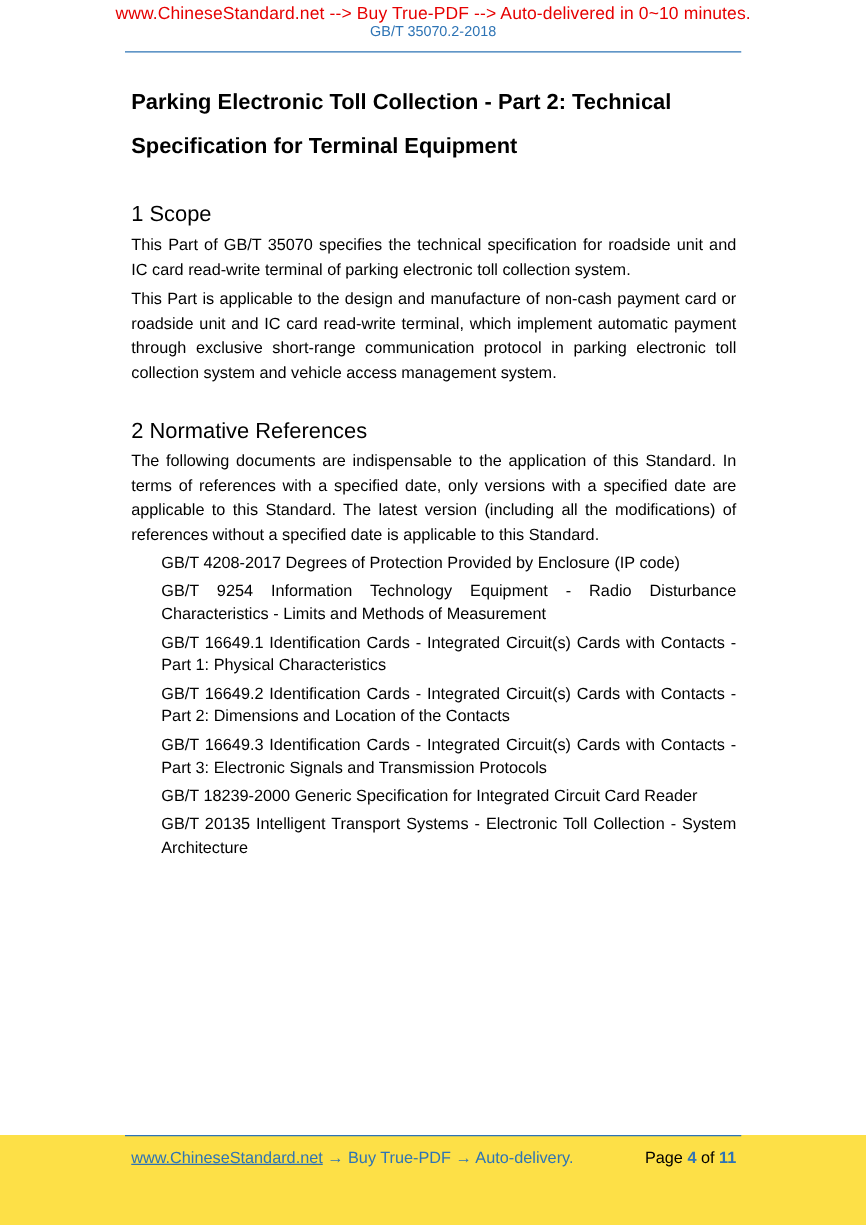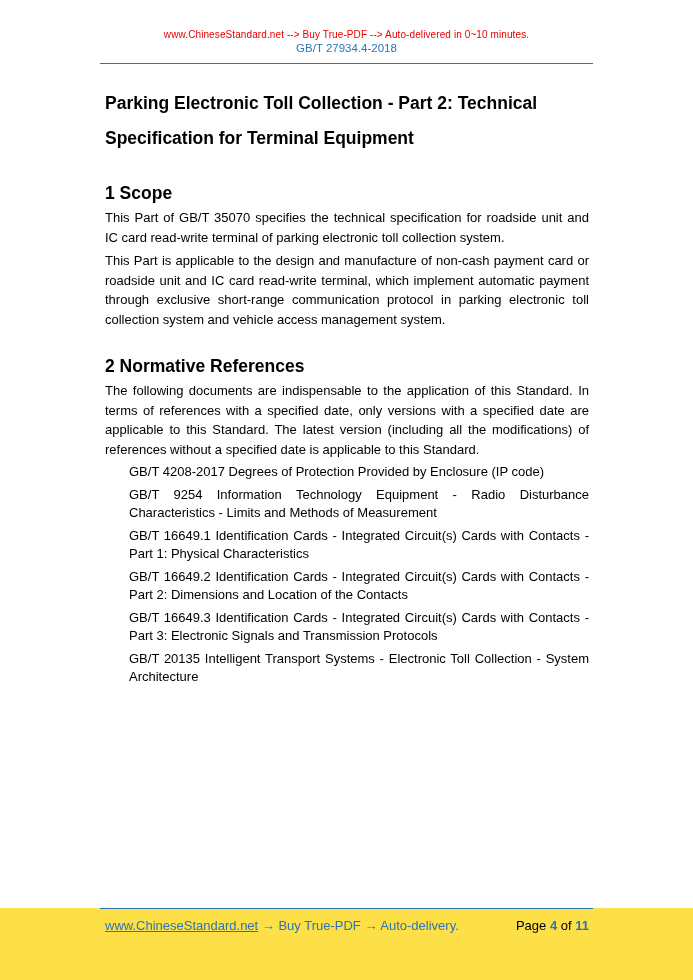--- a/index.html
+++ b/index.html
@@ -7,23 +7,23 @@
   body {
     width: 693px; height: 980px;
     font-family: "Liberation Sans", sans-serif;
     color: #000;
     position: relative;
     overflow: hidden;
   }
   .page { width: 693px; height: 980px; position: relative; }
 
   .header-promo {
-    padding-top: 29px;
+    padding-top: 2px;
     text-align: center;
-    font-size: 10px;
+    font-size: 14px;
     color: var(--red, #e60000);
     letter-spacing: 0.1px;
   }
   .doc-number {
     text-align: center;
     font-size: 11.5px;
     color: var(--blue, #2e74b5);
     margin-top: 2px;
   }
   .rule {
@@ -39,21 +39,21 @@
     text-align: left;
     font-size: 17.5px;
     font-weight: bold;
     line-height: 35px;
   }
   .doc-title .line { display: block; }
 
   h2.section-heading {
     margin-top: 27px;
     font-size: 17.5px;
-    font-weight: bold;
+    font-weight: normal;
     color: #000;
   }
 
   p.body-par {
     margin-top: 4px;
     font-size: 13px;
     line-height: 19.5px;
     text-align: justify;
   }
 
@@ -92,21 +92,21 @@
   .page-indicator { color: #000; }
   .page-indicator b { color: var(--blue, #2e74b5); font-weight: bold; }
 </style>
 </head>
 <body>
 
 <div class="page">
 
   <div class="header-promo">www.ChineseStandard.net --&gt; Buy True-PDF --&gt; Auto-delivered in 0~10 minutes.</div>
 
-  <div class="doc-number">GB/T 27934.4-2018</div>
+  <div class="doc-number">GB/T 35070.2-2018</div>
 
   <hr class="rule">
 
   <div class="content">
 
     <h1 class="doc-title">
       <span class="line">Parking Electronic Toll Collection - Part 2: Technical</span>
       <span class="line">Specification for Terminal Equipment</span>
     </h1>
 
@@ -119,20 +119,21 @@
     <h2 class="section-heading">2 Normative References</h2>
 
     <p class="body-par">The following documents are indispensable to the application of this Standard. In terms of references with a specified date, only versions with a specified date are applicable to this Standard. The latest version (including all the modifications) of references without a specified date is applicable to this Standard.</p>
 
     <div class="refs">
       <p class="ref-item">GB/T 4208-2017 Degrees of Protection Provided by Enclosure (IP code)</p>
       <p class="ref-item">GB/T 9254 Information Technology Equipment - Radio Disturbance Characteristics - Limits and Methods of Measurement</p>
       <p class="ref-item">GB/T 16649.1 Identification Cards - Integrated Circuit(s) Cards with Contacts - Part 1: Physical Characteristics</p>
       <p class="ref-item">GB/T 16649.2 Identification Cards - Integrated Circuit(s) Cards with Contacts - Part 2: Dimensions and Location of the Contacts</p>
       <p class="ref-item">GB/T 16649.3 Identification Cards - Integrated Circuit(s) Cards with Contacts - Part 3: Electronic Signals and Transmission Protocols</p>
+      <p class="ref-item">GB/T 18239-2000 Generic Specification for Integrated Circuit Card Reader</p>
       <p class="ref-item">GB/T 20135 Intelligent Transport Systems - Electronic Toll Collection - System Architecture</p>
     </div>
 
   </div>
 
   <div class="footer">
     <hr class="footer-rule">
     <div class="footer-row">
       <div class="footer-left">
         <a class="url">www.ChineseStandard.net</a><span> → Buy True-PDF → Auto-delivery.</span>

